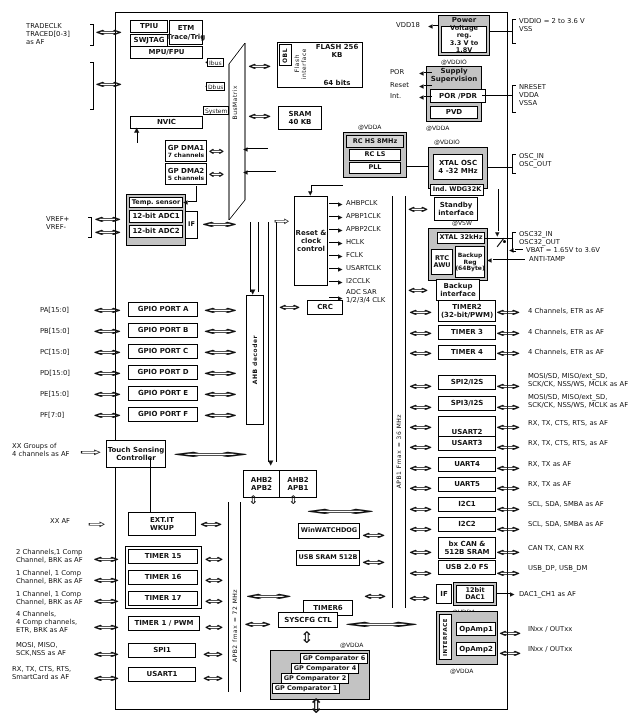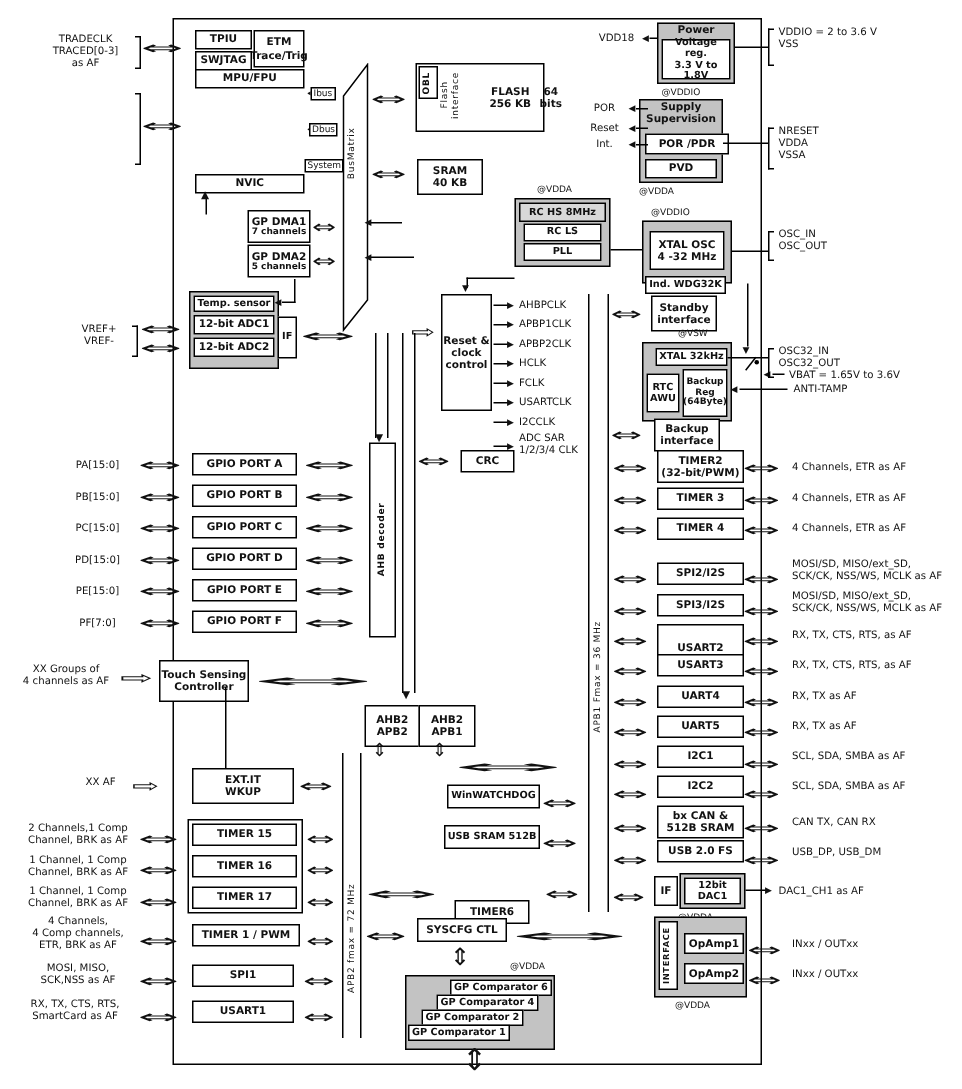--- a/index.html
+++ b/index.html
@@ -2,21 +2,21 @@
 <html><head>
 <meta charset="utf-8">
 <style>
   html,body{margin:0;padding:0;background:#fff;font-family:"DejaVu Sans",sans-serif;color:#111}
   #c{position:relative;width:641px;height:726px;background:#fff;overflow:hidden}
   .b{position:absolute;border:1px solid #000;background:#fff;display:flex;flex-direction:column;align-items:center;justify-content:center;text-align:center;font-size:7px;font-weight:bold;line-height:1.15;white-space:pre-line;box-sizing:border-box}
   .n{font-weight:bold}
   .g{background:#c3c3c3}
   .lg{background:#d8d8d8}
   .lb{position:absolute;font-size:6.8px;line-height:1.18;white-space:pre-line;font-weight:normal}
-  .r{text-align:center}
+  .r{text-align:left}
   .sm{font-size:6px}
   .a{position:absolute;font-size:12px;line-height:12px;transform-origin:0 50%;font-weight:normal}
   .hl{position:absolute;background:#000;height:1px}
   .vl{position:absolute;background:#000;width:1px}
   .brR{position:absolute;border:1px solid #000;border-left:none;width:4px;box-sizing:border-box}
   .brL{position:absolute;border:1px solid #000;border-right:none;width:4px;box-sizing:border-box}
   .vt{writing-mode:vertical-rl;transform:rotate(180deg);letter-spacing:.5px}
   .tag{position:absolute;border:1px solid #000;background:#fff;font-size:6px;line-height:7px;padding:0 1px;font-weight:normal}
   .tri{position:absolute;font-size:7px;line-height:7px}
   .dot{position:absolute;width:3px;height:3px;border-radius:50%;background:#000}
@@ -64,21 +64,21 @@
   </div>
   <span class="a" style="left:208px;top:145px;transform:scaleX(1.6)">⇔</span>
   <div class="b" style="left:165px;top:163px;width:42px;height:22px">
     <span>GP DMA2</span>
     <span class="n sm">5 channels</span>
   </div>
   <span class="a" style="left:208px;top:168px;transform:scaleX(1.6)">⇔</span>
 
   <span class="a" style="left:247px;top:60px;transform:scaleX(2.4)">⇔</span>
   <div class="b" style="left:277px;top:42px;width:86px;height:46px;flex-direction:row">
-    <span style="position:absolute;left:44px;top:0;width:54px;height:100%;display:flex;flex-direction:row;align-items:center;justify-content:space-between">
+    <span style="position:absolute;left:32px;top:0;width:54px;height:100%;display:flex;flex-direction:column;align-items:center;justify-content:space-between">
       <span>FLASH 256 KB</span>
       <span class="n">64 bits</span>
     </span>
   </div>
   <div class="b n sm" style="left:279px;top:44px;width:13px;height:22px"><span class="vt">OBL</span></div>
   <span class="lb vt sm" style="left:293px;top:48px;text-align:center">Flash
 interface</span>
   <span class="a" style="left:247px;top:110px;transform:scaleX(2.4)">⇔</span>
   <div class="b" style="left:278px;top:106px;width:44px;height:24px">SRAM
 40 KB</div>
@@ -159,21 +159,21 @@
 interface</div>
   <span class="a" style="left:407px;top:284px;transform:scaleX(2.1)">⇔</span>
   <div class="hl" style="left:485px;top:238px;width:27px"></div>
   <div class="brL" style="left:512px;top:232px;height:20px"></div>
   <div class="lb" style="left:519px;top:230px">OSC32_IN
 OSC32_OUT</div>
   <span class="tri" style="left:487px;top:256px;font-size:6px">◀</span>
   <div class="hl" style="left:493px;top:259px;width:32px"></div>
   <div class="lb" style="left:529px;top:255px">ANTI-TAMP</div>
 
-  <div class="b n" style="left:294px;top:196px;width:34px;height:78px">Reset &amp;
+  <div class="b n" style="left:294px;top:196px;width:34px;height:90px">Reset &amp;
 clock
 control</div>
   <span class="a" style="left:274px;top:215px;transform:scaleX(1.6)">⇨</span>
   <div class="hl" style="left:311px;top:185px;width:32px"></div>
   <div class="vl" style="left:311px;top:185px;height:7px"></div>
   <span class="tri" style="left:308px;top:189px;font-size:6px">▼</span>
 
   <div class="hl" style="left:329px;top:203px;width:10px"></div>
     <span class="tri" style="left:338px;top:200px;font-size:6px">▶</span>
     <div class="lb" style="left:346px;top:199px">AHBPCLK</div>

